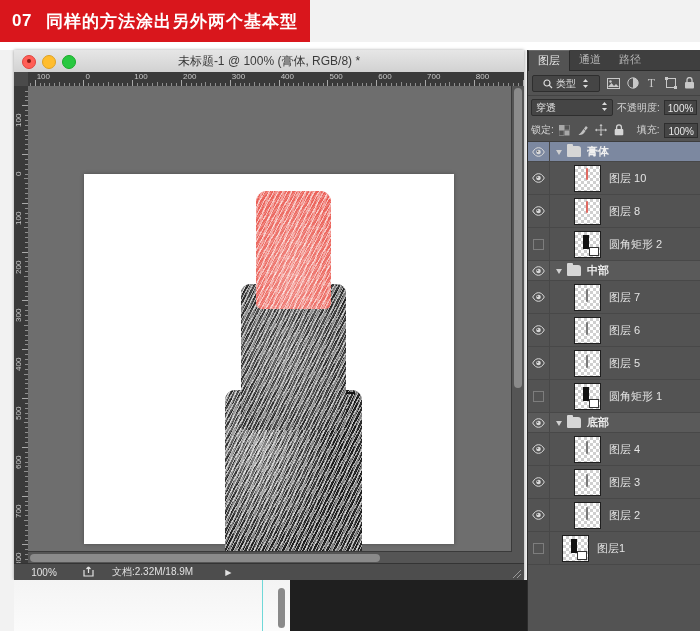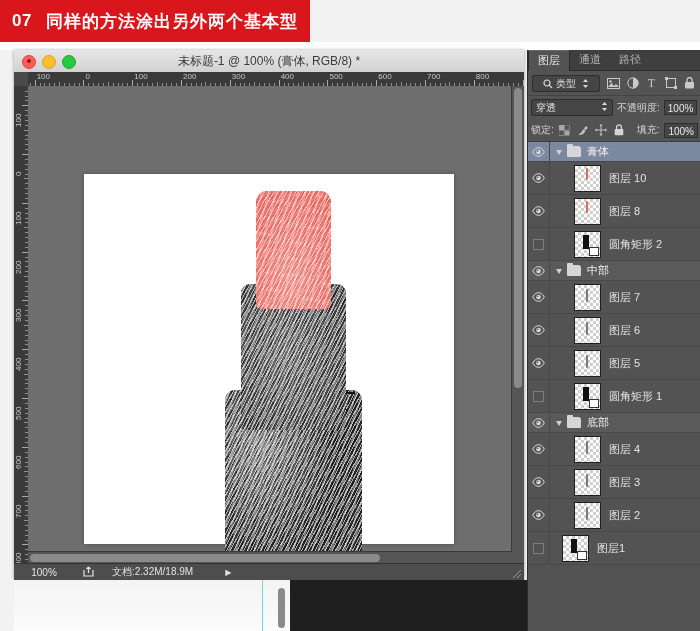--- a/index.html
+++ b/index.html
@@ -193,21 +193,21 @@
   .lock-icons{display:flex;gap:6px;align-items:center;}
   .lk{width:12px;height:12px;display:flex;align-items:center;justify-content:center;color:#c2c2c2;font-size:10px;}
 
   
   .layer-list{position:relative;}
   .lrow{
     height:33px;display:flex;align-items:center;
     border-bottom:1px solid #484848;
     box-sizing:border-box;
   }
-  .lrow.group{height:20px;background:#5a5a5a;}
+  .lrow.group{height:20px;background:#5a5a5a;font-weight:bold;}
   .lrow.group.sel{background:#7c88a0;}
   .lrow.sel{background:#6a6a6a;}
   .eye-cell{
     width:22px;height:100%;display:flex;align-items:center;justify-content:center;
     border-right:1px solid #484848;box-sizing:border-box;flex:0 0 22px;
   }
   .eye-off{width:9px;height:9px;border:1px solid #7d7d7d;background:transparent;}
   .lrow-body{display:flex;align-items:center;flex:1;padding-left:6px;min-width:0;}
   .disc{
     width:0;height:0;border-left:4px solid #d0d0d0;border-top:3px solid transparent;

